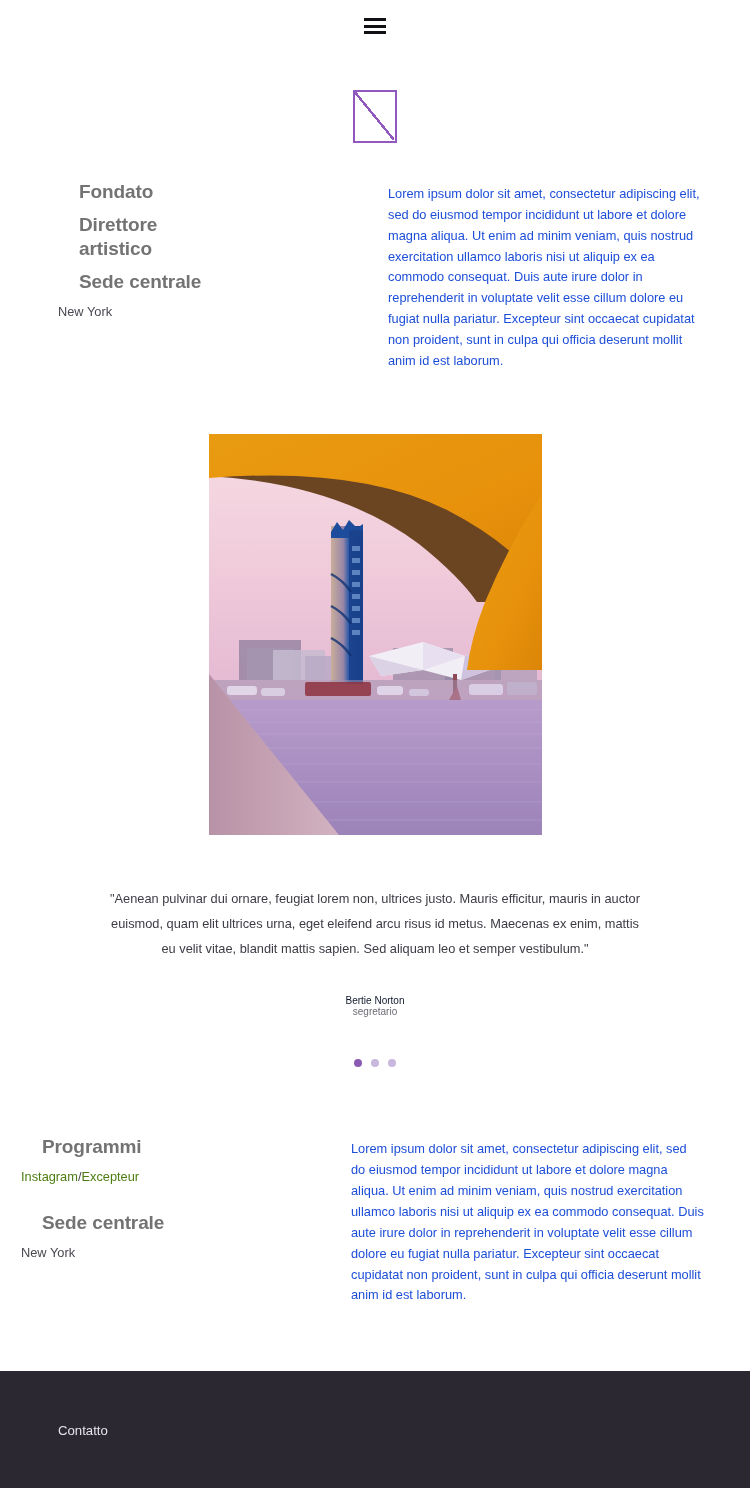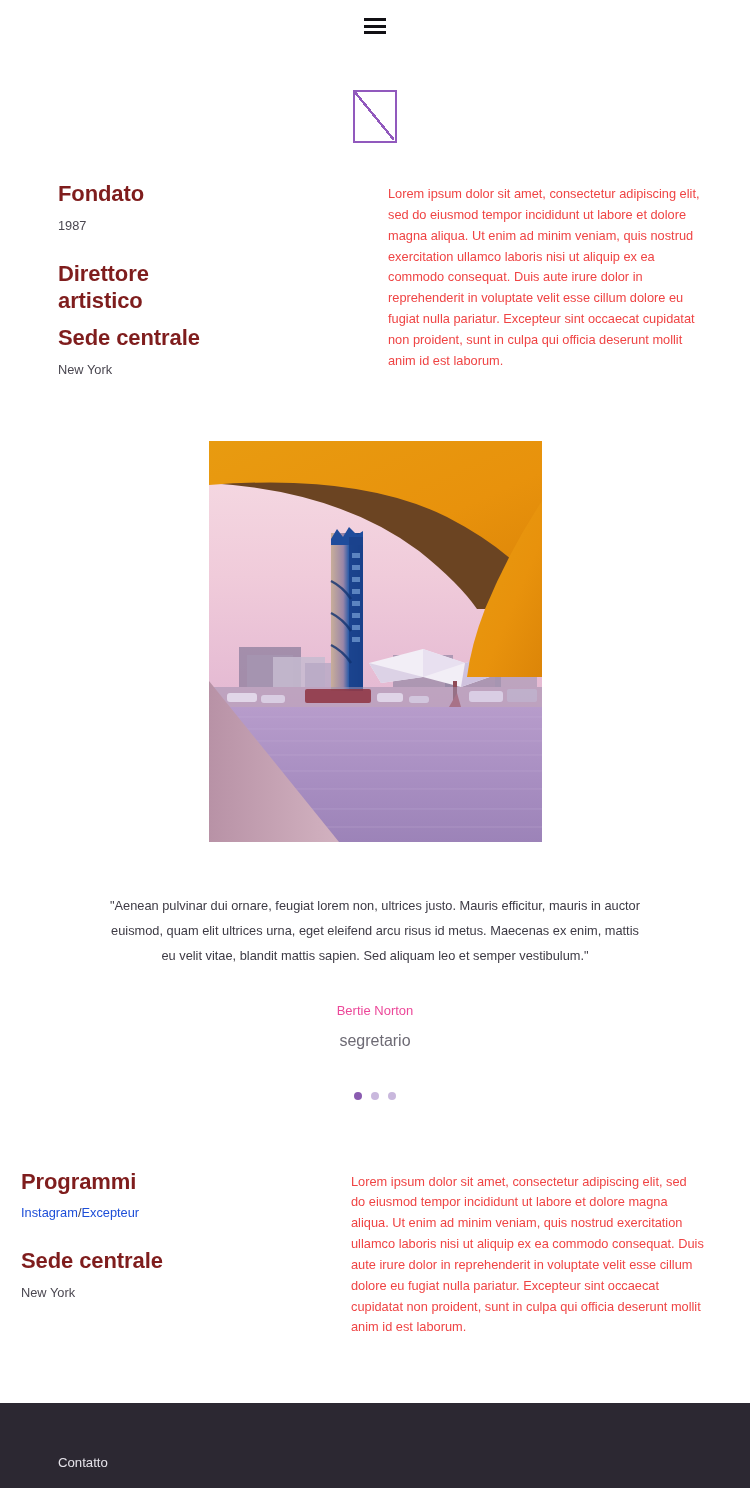--- a/index.html
+++ b/index.html
@@ -65,40 +65,41 @@
   
   .info-section {
     display:flex;
     padding:0 46px 0 58px;
     align-items:flex-start;
   }
   .info-left { width:330px; flex:none; padding-top:6px; }
   .info-right { flex:1; padding-top:10px; padding-left:0; }
 
   .info-left h3 {
-    font-size:22px;
+    font-size:19px;
     font-weight:bold;
-    color:#7f1d1d;
+    color:#737373;
     line-height:1.26;
     letter-spacing:-0.1px;
     margin-bottom:9px;
+    margin-left:21px;
   }
   .info-left h3.wrapped { max-width:120px; }
   .info-left p {
     font-size:12.8px;
     color:#4a4750;
     line-height:1.4;
     margin-bottom:25px;
   }
   .info-left p:last-child { margin-bottom:0; }
 
   .body-copy {
     font-size:12.8px;
     line-height:1.63;
-    color:#ef4444;
+    color:#1d4ed8;
   }
 
   
   .hero-wrap {
     display:flex;
     justify-content:center;
     padding-top:62px;
   }
   .hero {
     width:333px;
@@ -114,26 +115,25 @@
     padding:52px 106px 0 106px;
     text-align:center;
   }
   .testimonial .quote {
     font-size:12.8px;
     line-height:1.95;
     color:#3d3a44;
   }
   .testimonial .author {
     margin-top:34px;
-    font-size:13px;
-    color:#ec4899;
+    font-size:10px;
+    color:#0f172a;
   }
   .testimonial .role {
-    margin-top:14px;
-    font-size:16px;
+    font-size:10px;
     color:#6d6a74;
   }
 
   .dots {
     display:flex;
     justify-content:center;
     gap:9px;
     margin-top:42px;
   }
   .dot {
@@ -141,21 +141,21 @@
     border-radius:50%;
     background:#c9b8dd;
     cursor:pointer;
   }
   .dot.active { background:#8a5bb0; }
 
   
   .info-section.second { padding-top:62px;padding-left:21px; }
   .link-line { font-size:12.8px; color:#4a4750; margin-bottom:25px; }
   .link-line a {
-    color:#1d4ed8;
+    color:#4d7c0f;
     text-decoration:none;
   }
   .link-line .sep { color:#4a4750; }
 
   
   .site-footer {
     margin-top:65px;
     background:#2c2832;
     min-height:190px;
     padding:52px 30px 40px 58px;
@@ -185,21 +185,20 @@
   </div>
 </header>
 
 <div class="logo-wrap">
   <div class="logo-mark"></div>
 </div>
 
 <section class="info-section">
   <div class="info-left">
     <h3>Fondato</h3>
-    <p>1987</p>
 
     <h3 class="wrapped">Direttore artistico</h3>
 
     <h3>Sede centrale</h3>
     <p>New York</p>
   </div>
   <div class="info-right">
     <div class="body-copy">Lorem ipsum dolor sit amet, consectetur adipiscing elit, sed do eiusmod tempor incididunt ut labore et dolore magna aliqua. Ut enim ad minim veniam, quis nostrud exercitation ullamco laboris nisi ut aliquip ex ea commodo consequat. Duis aute irure dolor in reprehenderit in voluptate velit esse cillum dolore eu fugiat nulla pariatur. Excepteur sint occaecat cupidatat non proident, sunt in culpa qui officia deserunt mollit anim id est laborum.</div>
   </div>
 </section>

